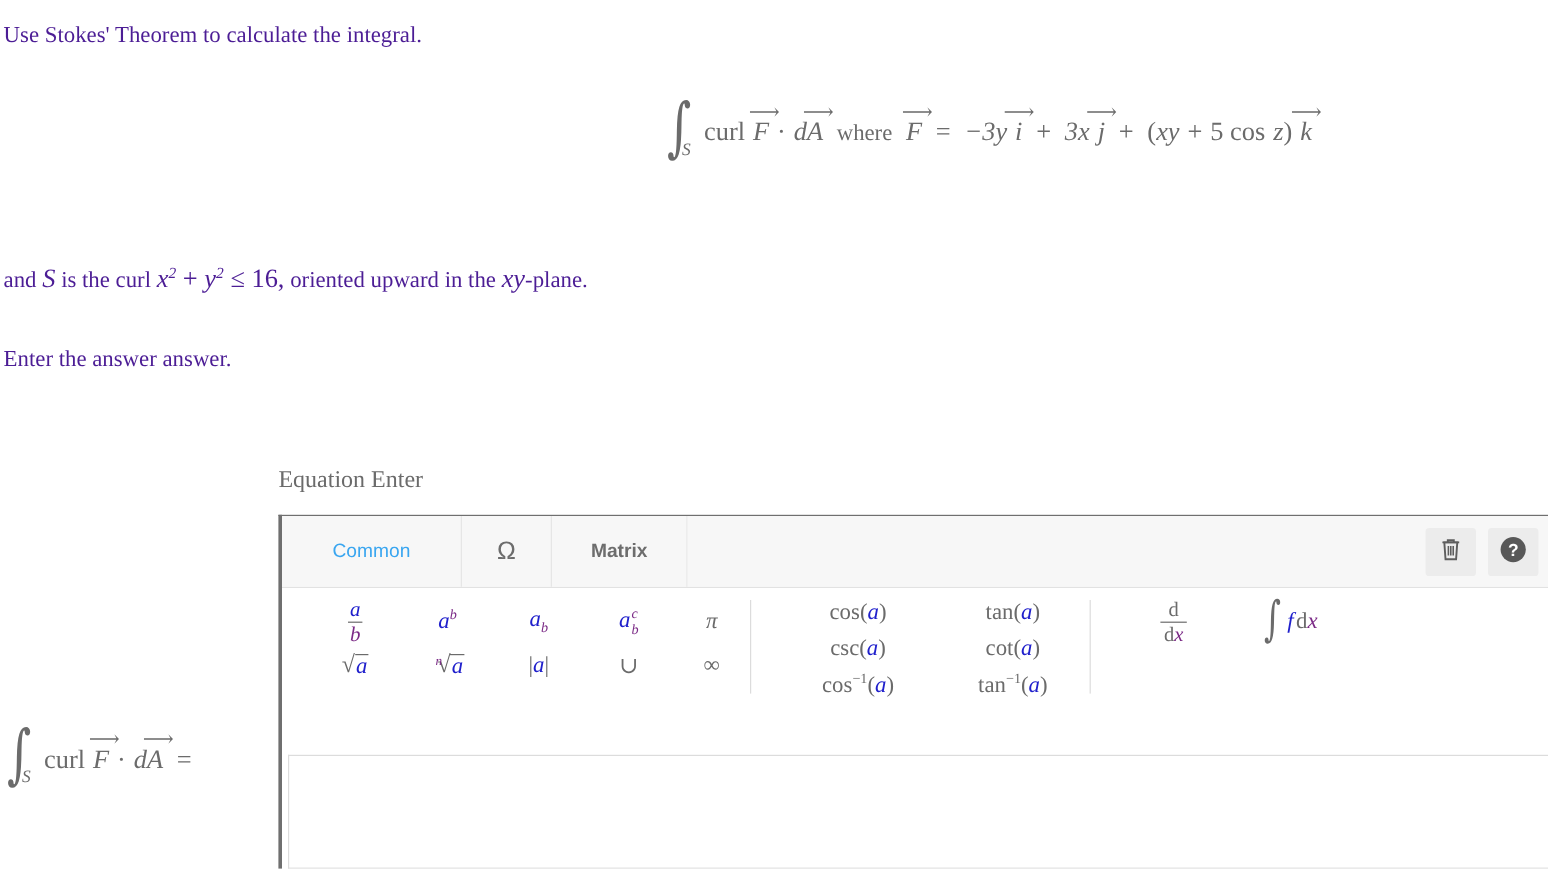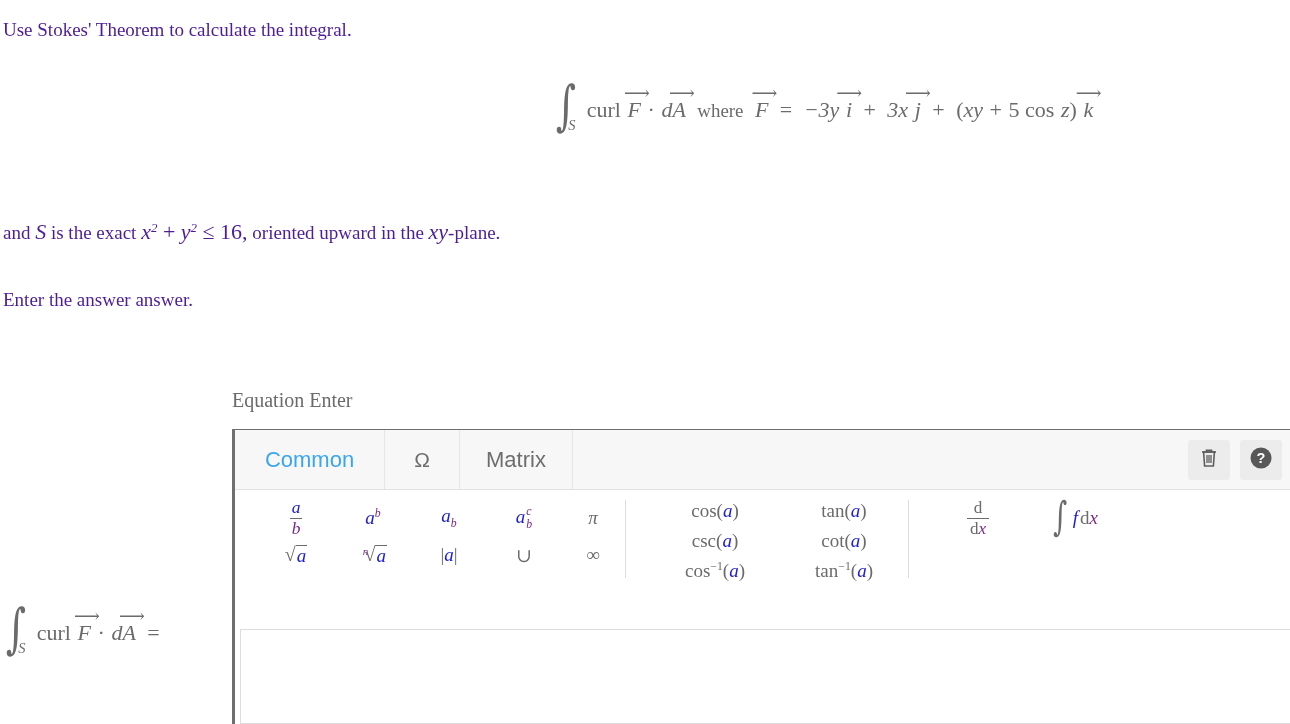--- a/index.html
+++ b/index.html
@@ -116,31 +116,31 @@
     background: #f7f7f7;
     border-bottom: 1px solid #e2e2e2;
     display: flex;
     align-items: stretch;
   }
   .tab {
     display: flex;
     align-items: center;
     justify-content: center;
     font-family: "Liberation Sans", sans-serif;
-    font-size: 22px;
+    font-size: 16px;
     color: #6d6d6d;
     border-right: 1px solid #e6e6e6;
     background: #f7f7f7;
     box-sizing: border-box;
     cursor: pointer;
   }
   .tab.active { color: #3aa6f0; }
   #tab-common { width: 150px; }
   #tab-greek  { width: 75px; font-size: 21px; }
-  #tab-matrix { width: 113px; }
+  #tab-matrix { width: 113px; font-weight: bold; }
   #tab-filler { flex: 1; border-right: none; }
 
   .tool-btns {
     position: absolute;
     right: 8px;
     top: 10px;
     display: flex;
     gap: 10px;
   }
   .tool-btn {
@@ -272,21 +272,21 @@
 </div>
 
 <div id="display-eq">
   <span class="intg">
     <span class="sym">∫</span>
     <span class="lo">S</span>
   </span><span class="sp"></span><span class="rm">curl</span><span class="sp"></span><span class="vec narrow"><span class="arrow">⟶</span><span class="base">F</span></span><span class="sp"></span><span class="rm">·</span><span class="sp"></span><span class="mi">d</span><span class="vec narrow"><span class="arrow">⟶</span><span class="base">A</span></span><span class="spw"></span><span class="rm" style="font-size:0.86em">where</span><span class="spw"></span><span class="vec narrow"><span class="arrow">⟶</span><span class="base">F</span></span><span class="spw"></span><span class="rm">=</span><span class="spw"></span><span class="mi">−3y</span><span class="sp"></span><span class="vec"><span class="arrow">⟶</span><span class="base">i</span></span><span class="spw"></span><span class="rm">+</span><span class="spw"></span><span class="mi">3x</span><span class="sp"></span><span class="vec"><span class="arrow">⟶</span><span class="base">j</span></span><span class="spw"></span><span class="rm">+</span><span class="spw"></span><span class="rm">(</span><span class="mi">xy</span><span class="sp"></span><span class="rm">+</span><span class="sp"></span><span class="rm">5 cos</span><span class="sp"></span><span class="mi">z</span><span class="rm">)</span><span class="sp"></span><span class="vec"><span class="arrow">⟶</span><span class="base">k</span></span>
 </div>
 
 <div class="stmt" id="stmt-line2">
-  <span>and </span><span class="mi big">S</span><span> is the exact </span><span class="mi big">x</span><span class="sup">2</span><span class="big"> + </span><span class="mi big">y</span><span class="sup">2</span><span class="big"> ≤ 16,</span><span> oriented upward in the </span><span class="mi big">xy</span><span>-plane.</span>
+  <span>and </span><span class="mi big">S</span><span> is the curl </span><span class="mi big">x</span><span class="sup">2</span><span class="big"> + </span><span class="mi big">y</span><span class="sup">2</span><span class="big"> ≤ 16,</span><span> oriented upward in the </span><span class="mi big">xy</span><span>-plane.</span>
 </div>
 
 <div class="stmt" id="stmt-line3">
   <span>Enter the answer answer.</span>
 </div>
 
 <div id="eq-editor-title">Equation Enter</div>
 
 <div id="editor">
 

